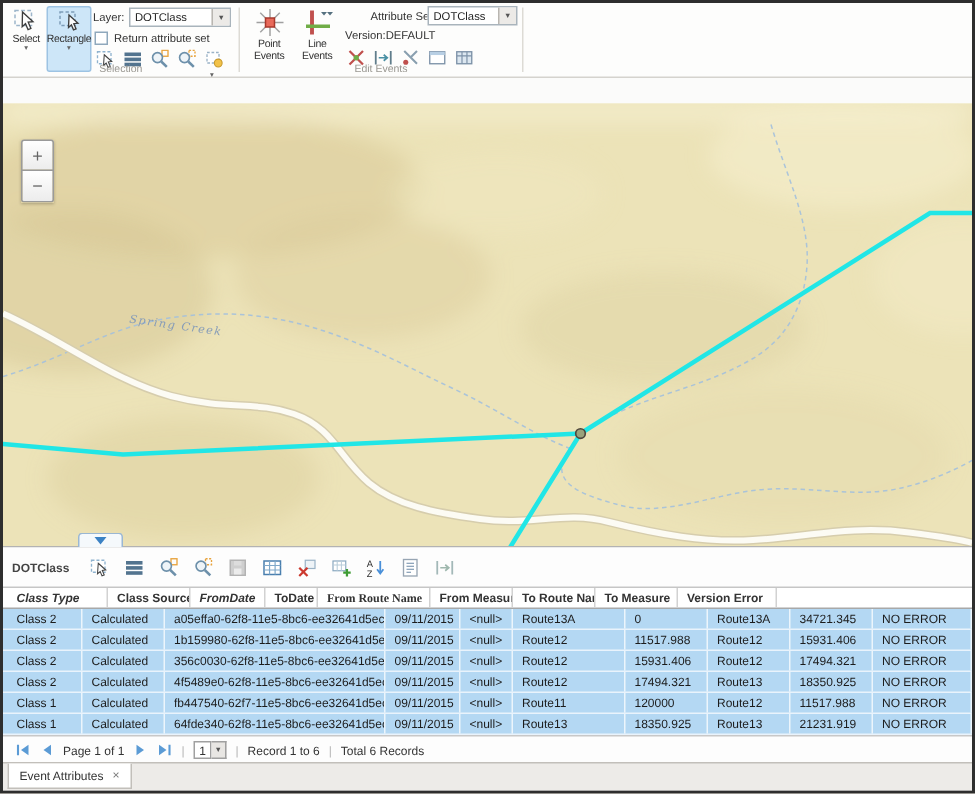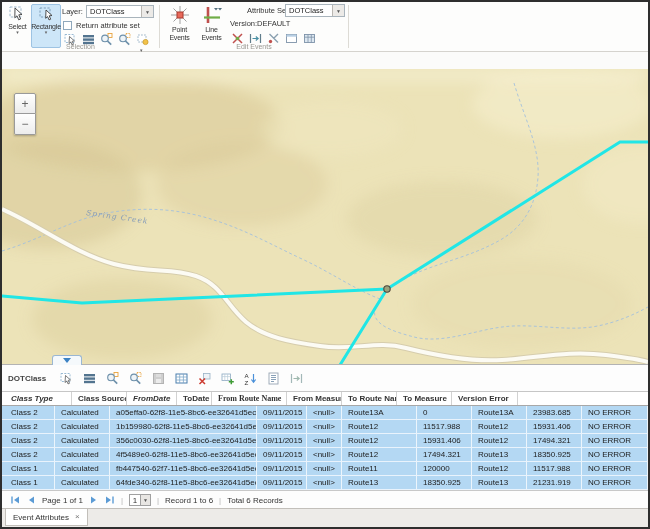--- a/index.html
+++ b/index.html
@@ -296,21 +296,21 @@
       <div class="gr-body">
           <div class="tr">
             <div class="td" style="width: 53px;">Class 2</div>
             <div class="td" style="width: 55px;">Calculated</div>
             <div class="td" style="width: 147px;">a05effa0-62f8-11e5-8bc6-ee32641d5ec9</div>
             <div class="td" style="width: 50px;">09/11/2015</div>
             <div class="td" style="width: 35px;">&lt;null&gt;</div>
             <div class="td" style="width: 75px;">Route13A</div>
             <div class="td" style="width: 55px;">0</div>
             <div class="td" style="width: 55px;">Route13A</div>
-            <div class="td" style="width: 55px;">23983.685</div>
+            <div class="td" style="width: 55px;">34721.345</div>
             <div class="td" style="width: 66px;">NO ERROR</div>
           </div>
           <div class="tr">
             <div class="td" style="width: 53px;">Class 2</div>
             <div class="td" style="width: 55px;">Calculated</div>
             <div class="td" style="width: 147px;">1b159980-62f8-11e5-8bc6-ee32641d5ec9</div>
             <div class="td" style="width: 50px;">09/11/2015</div>
             <div class="td" style="width: 35px;">&lt;null&gt;</div>
             <div class="td" style="width: 75px;">Route12</div>
             <div class="td" style="width: 55px;">11517.988</div>

